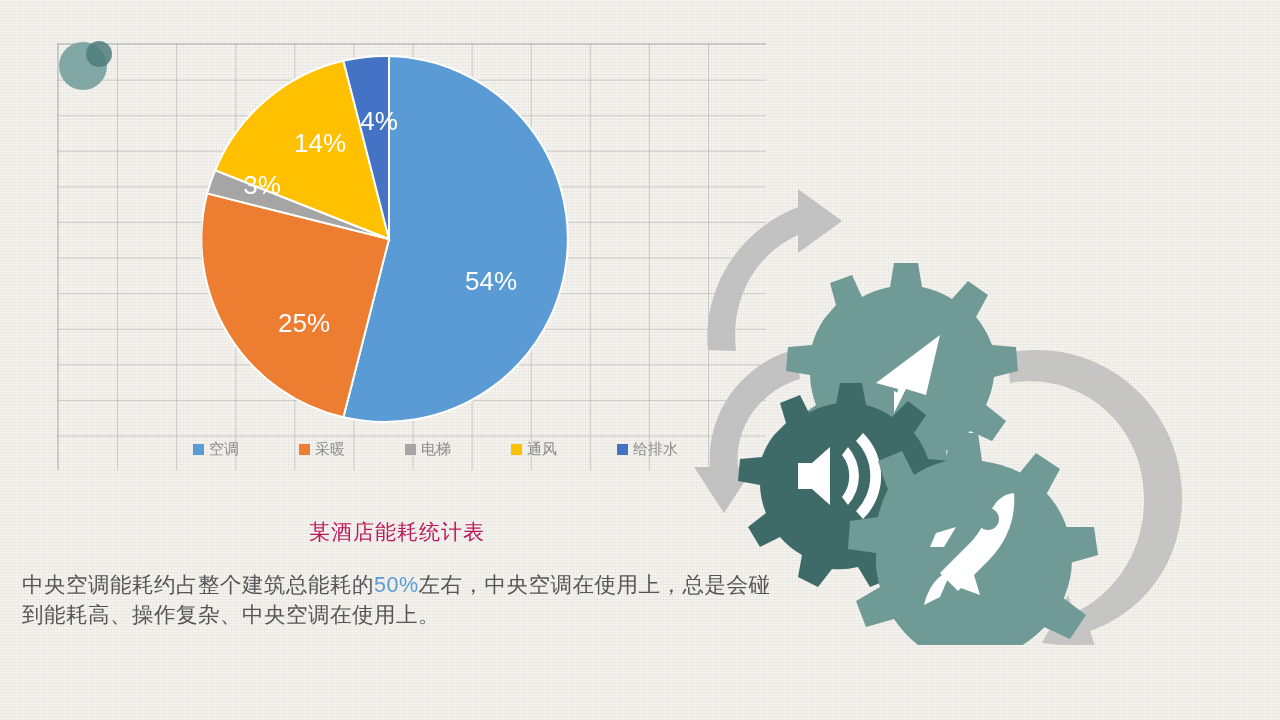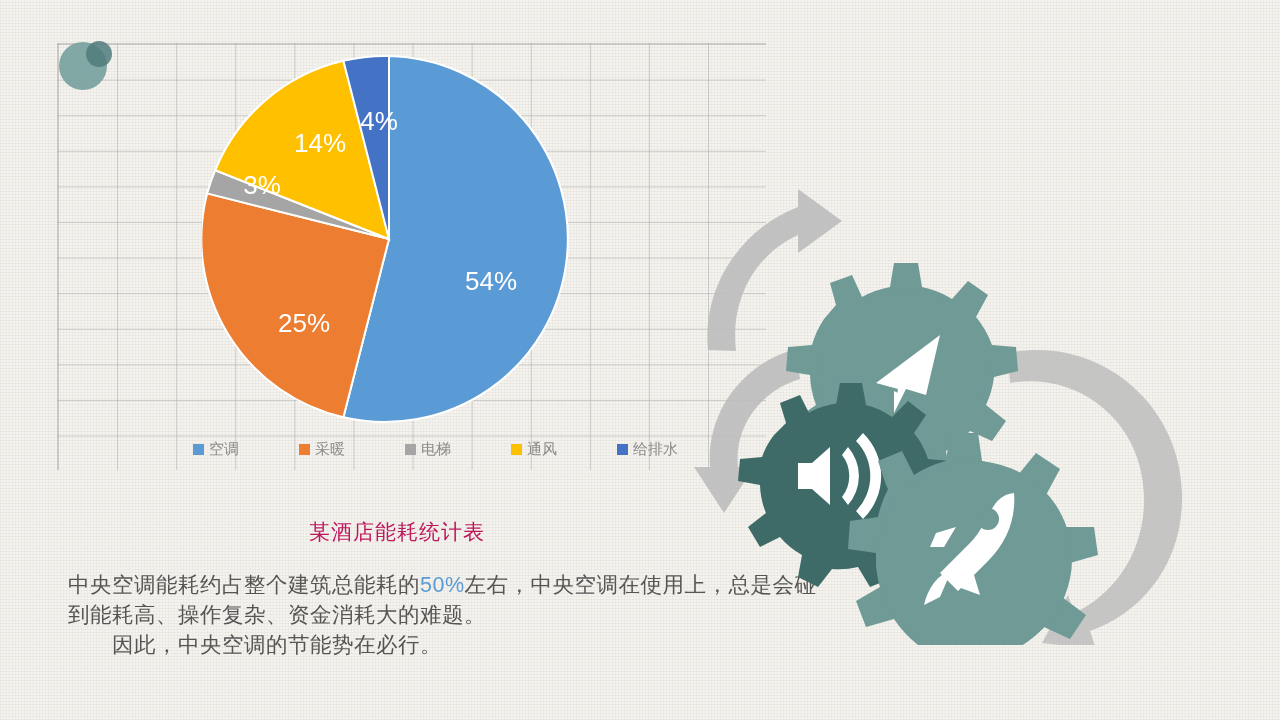--- a/index.html
+++ b/index.html
@@ -104,21 +104,20 @@
   }
   #body-text {
     position: absolute;
     left: 22px;
     top: 570px;
     width: 860px;
     font-size: 21.5px;
     line-height: 30px;
     color: #555555;
     letter-spacing: 0.5px;
-    margin-left: 46px;
   }
   .hl { color: #5b9bd5; }
   .indent { display: inline-block; width: 44px; }
   #gears {
     position: absolute;
     left: 690px;
     top: 175px;
     width: 590px;
     height: 470px;
   }
@@ -184,22 +183,21 @@
     <div class="legend-item">
       <span class="legend-swatch" style="background:#4472c4"></span>
       <span class="legend-label">给排水</span>
     </div>
   </div>
 
   <div id="chart-title">某酒店能耗统计表</div>
 
   <div id="body-text">
     <div><span>中央空调能耗约占整个建筑总能耗的</span><span class="hl">50%</span><span>左右，中央空调在使用上，总是会碰</span></div>
-    <div>到能耗高、操作复杂、资金消耗大的难题。</div>
-    <div><span class="indent"></span><span>因此，中央空调的节能势在必行。</span></div>
+    <div>到能耗高、操作复杂、中央空调在使用上。</div>
   </div>
 
   <div id="gears">
     <svg width="590" height="470" viewBox="0 0 590 470">
       <defs>
         <g id="gear-teeth"></g>
       </defs>
 
       <path d="M18,175 C12,115 48,55 108,32 L108,14 L152,46 L108,78 L108,60 C64,80 40,126 46,176 Z" fill="#bdbdbd" opacity="0.9"></path>
 

